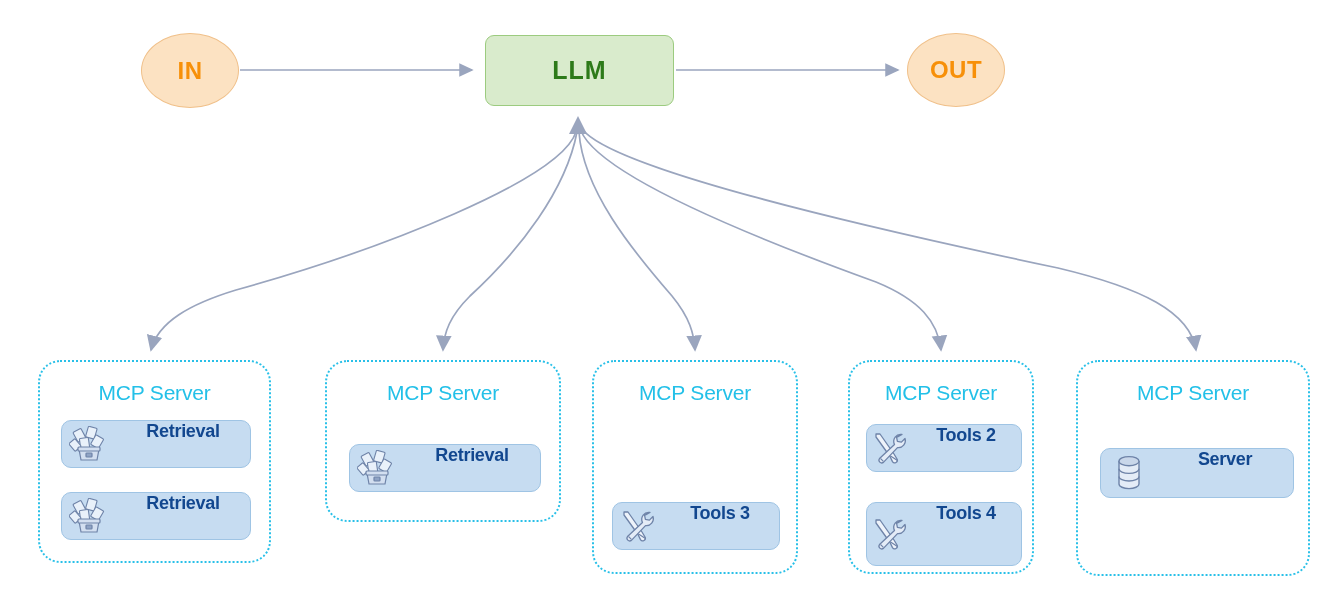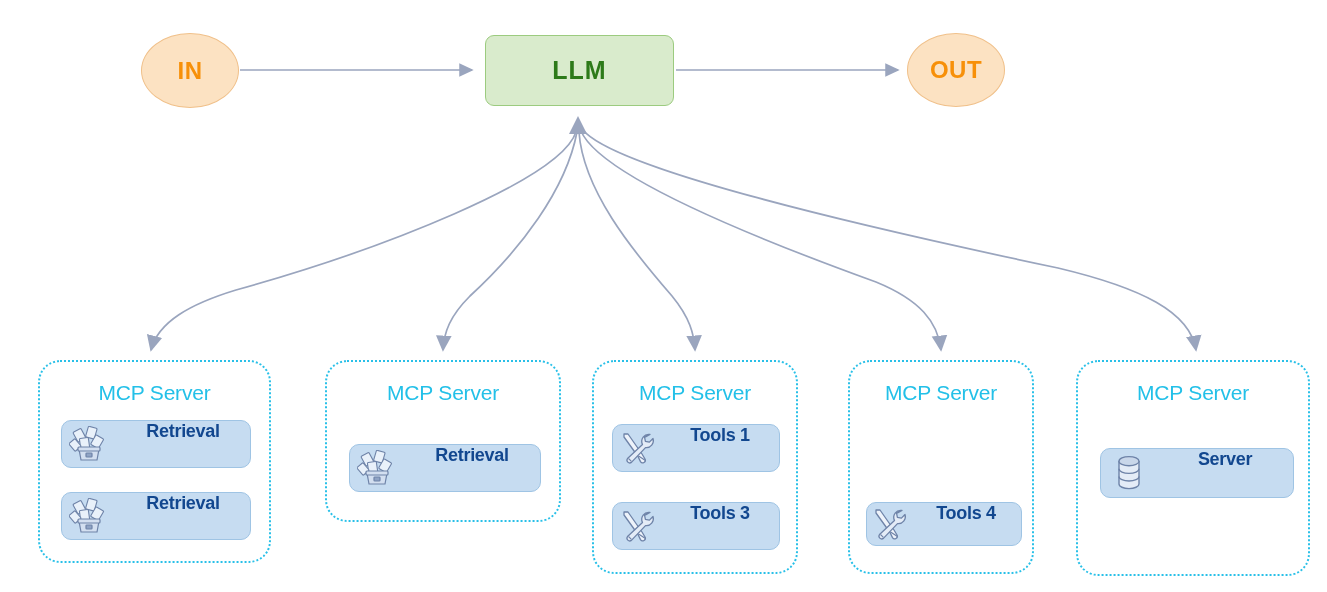--- a/index.html
+++ b/index.html
@@ -212,36 +212,20 @@
           </g>
         </svg>
       </span>
       <span class="lbl">Retrieval</span>
     </div>
   </div>
 
   <div class="server" style="left:592px;top:360px;width:206px;height:214px;">
     <div class="server-title" style="top:19px;">MCP Server</div>
 
-    <div class="chip" style="left:18px;top:62px;width:168px;height:48px;">
-      <span class="ico" style="width:48px;">
-        <svg width="36" height="34" viewBox="0 0 36 34" xmlns="http://www.w3.org/2000/svg">
-          <g stroke="#6E83A8" stroke-width="1.3" fill="#EEF3FA" stroke-linejoin="round">
-            <path d="M5 3 L9 3 L23 23 L26 28 A2.6 2.6 0 0 1 21.5 30.6 L19 25.5 L5 6 z"></path>
-            <path d="M19.5 25 L26.5 29.5"></path>
-          </g>
-          <g stroke="#6E83A8" stroke-width="1.3" fill="#EEF3FA" stroke-linejoin="round">
-            <path d="M31 3.5 A7 7 0 0 0 23.5 13.5 L8.5 27.5 A2.8 2.8 0 0 0 12.4 31.4 L26.5 16.6
-                     A7 7 0 0 0 34 7.5 L30.4 11.1 L26.4 10.4 L25.6 6.4 z" fill="#E4ECF7"></path>
-          </g>
-          <path d="M9.5 27.5 L12.4 30.3" stroke="#6E83A8" stroke-width="1.1" fill="none"></path>
-        </svg>
-      </span>
-      <span class="lbl">Tools 1</span>
-    </div>
 
     <div class="chip" style="left:18px;top:140px;width:168px;height:48px;">
       <span class="ico" style="width:48px;">
         <svg width="36" height="34" viewBox="0 0 36 34" xmlns="http://www.w3.org/2000/svg">
           <g stroke="#6E83A8" stroke-width="1.3" fill="#EEF3FA" stroke-linejoin="round">
             <path d="M5 3 L9 3 L23 23 L26 28 A2.6 2.6 0 0 1 21.5 30.6 L19 25.5 L5 6 z"></path>
             <path d="M19.5 25 L26.5 29.5"></path>
           </g>
           <g stroke="#6E83A8" stroke-width="1.3" fill="#EEF3FA" stroke-linejoin="round">
             <path d="M31 3.5 A7 7 0 0 0 23.5 13.5 L8.5 27.5 A2.8 2.8 0 0 0 12.4 31.4 L26.5 16.6
@@ -250,22 +234,38 @@
           <path d="M9.5 27.5 L12.4 30.3" stroke="#6E83A8" stroke-width="1.1" fill="none"></path>
         </svg>
       </span>
       <span class="lbl">Tools 3</span>
     </div>
   </div>
 
   <div class="server" style="left:848px;top:360px;width:186px;height:214px;">
     <div class="server-title" style="top:19px;">MCP Server</div>
 
-
-    <div class="chip" style="left:16px;top:140px;width:156px;height:44px;">
+    <div class="chip" style="left:16px;top:62px;width:156px;height:48px;">
+      <span class="ico" style="width:44px;">
+        <svg width="36" height="34" viewBox="0 0 36 34" xmlns="http://www.w3.org/2000/svg">
+          <g stroke="#6E83A8" stroke-width="1.3" fill="#EEF3FA" stroke-linejoin="round">
+            <path d="M5 3 L9 3 L23 23 L26 28 A2.6 2.6 0 0 1 21.5 30.6 L19 25.5 L5 6 z"></path>
+            <path d="M19.5 25 L26.5 29.5"></path>
+          </g>
+          <g stroke="#6E83A8" stroke-width="1.3" fill="#EEF3FA" stroke-linejoin="round">
+            <path d="M31 3.5 A7 7 0 0 0 23.5 13.5 L8.5 27.5 A2.8 2.8 0 0 0 12.4 31.4 L26.5 16.6
+                     A7 7 0 0 0 34 7.5 L30.4 11.1 L26.4 10.4 L25.6 6.4 z" fill="#E4ECF7"></path>
+          </g>
+          <path d="M9.5 27.5 L12.4 30.3" stroke="#6E83A8" stroke-width="1.1" fill="none"></path>
+        </svg>
+      </span>
+      <span class="lbl">Tools 2</span>
+    </div>
+
+    <div class="chip" style="left:16px;top:140px;width:156px;height:64px;">
       <span class="ico" style="width:44px;">
         <svg width="36" height="34" viewBox="0 0 36 34" xmlns="http://www.w3.org/2000/svg">
           <g stroke="#6E83A8" stroke-width="1.3" fill="#EEF3FA" stroke-linejoin="round">
             <path d="M5 3 L9 3 L23 23 L26 28 A2.6 2.6 0 0 1 21.5 30.6 L19 25.5 L5 6 z"></path>
             <path d="M19.5 25 L26.5 29.5"></path>
           </g>
           <g stroke="#6E83A8" stroke-width="1.3" fill="#EEF3FA" stroke-linejoin="round">
             <path d="M31 3.5 A7 7 0 0 0 23.5 13.5 L8.5 27.5 A2.8 2.8 0 0 0 12.4 31.4 L26.5 16.6
                      A7 7 0 0 0 34 7.5 L30.4 11.1 L26.4 10.4 L25.6 6.4 z" fill="#E4ECF7"></path>
           </g>

